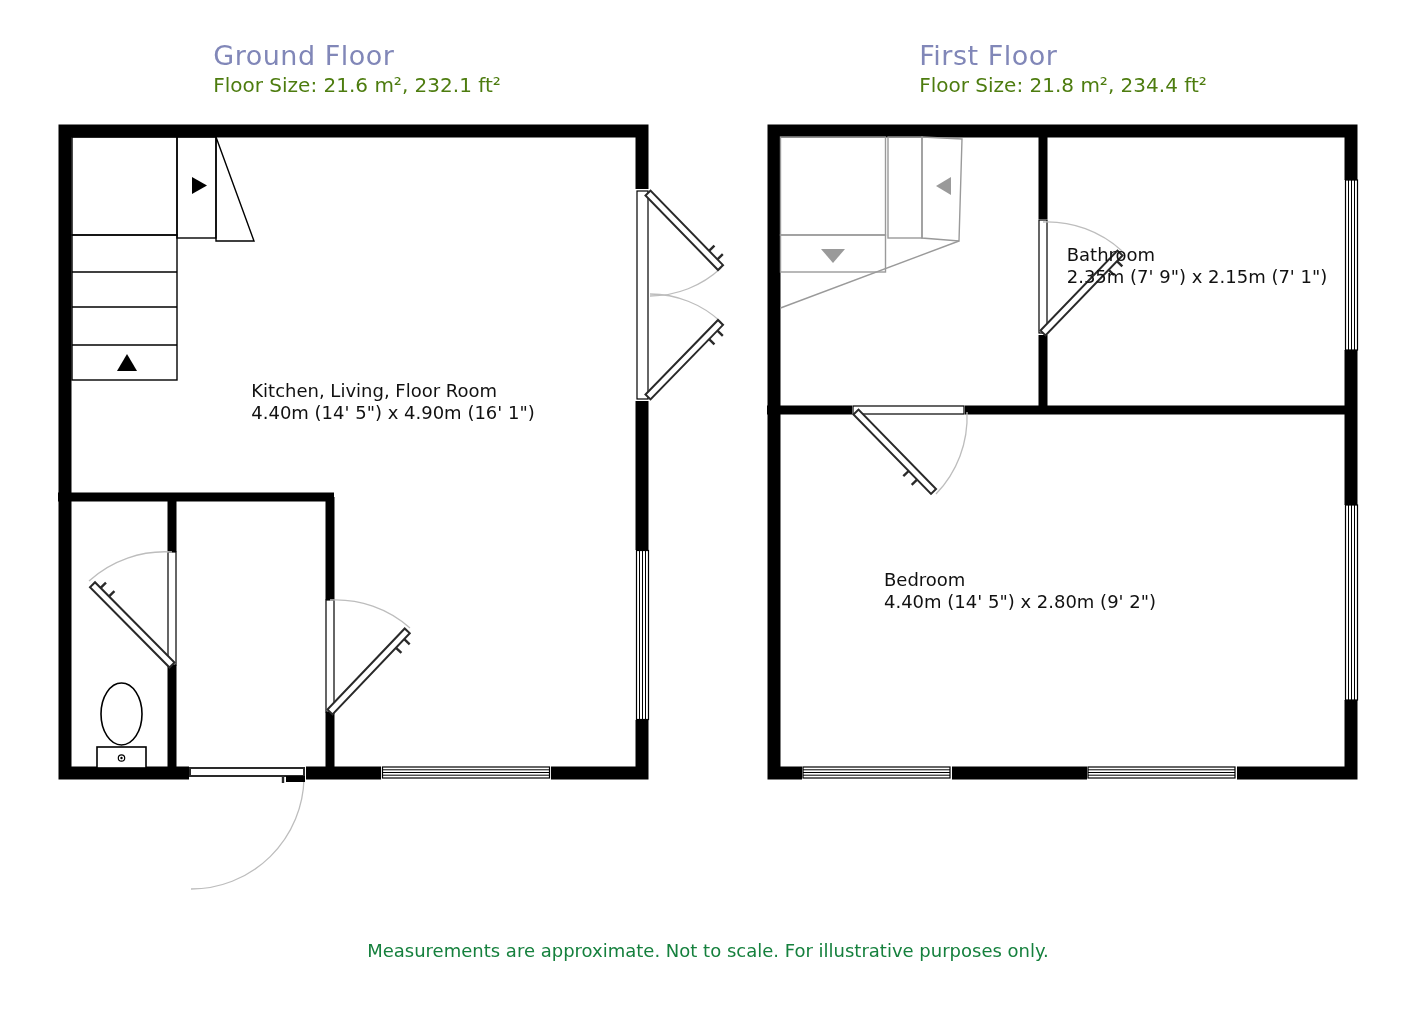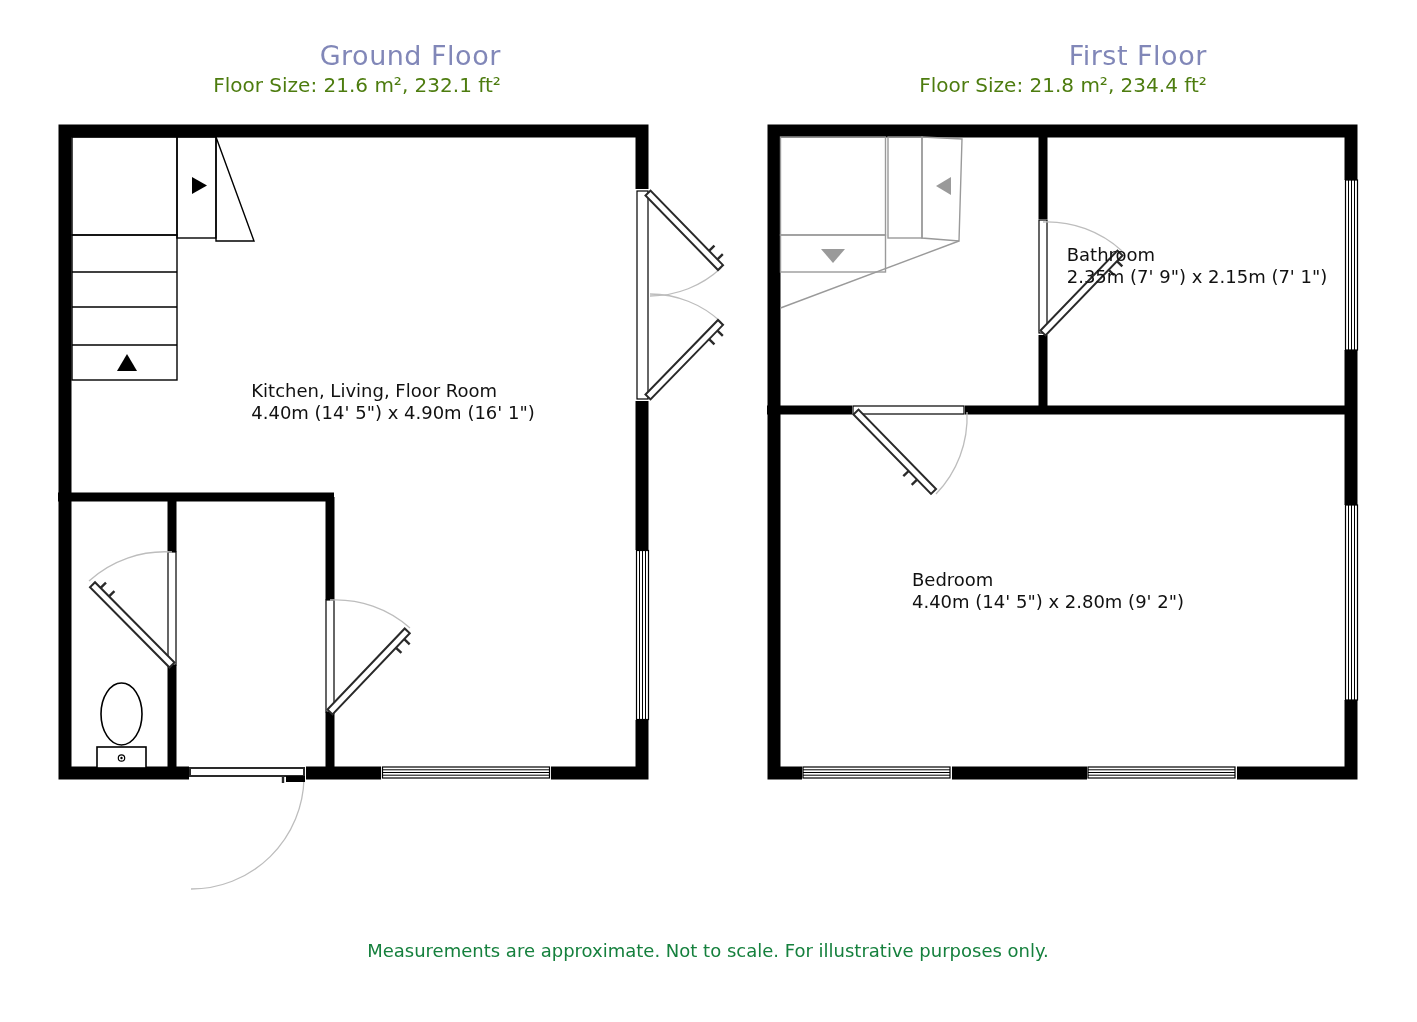--- a/index.html
+++ b/index.html
@@ -1,20 +1,20 @@
 <!DOCTYPE html>
 <html><head>
 <meta charset="utf-8">
 <style>
   html,body{margin:0;padding:0;background:#fff;}
   .canvas{
     position:relative;width:1417px;height:1022px;background:#fff;overflow:hidden;
     font-family:"DejaVu Sans",sans-serif;
   }
-  .floor-header{position:absolute;transform:translateX(-50%);text-align:right;white-space:nowrap;}
+  .floor-header{position:absolute;transform:translateX(-50%);text-align:left;white-space:nowrap;}
   .floor-header .title{font-size:27px;color:#8187b8;letter-spacing:.5px;}
   .floor-header .subtitle{font-size:20px;color:#4d7c0f;margin-top:2px;}
   .room-label{
     position:absolute;transform:translateX(-50%);text-align:left;white-space:nowrap;
     font-size:18px;line-height:22px;color:#111;
   }
   .disclaimer{
     position:absolute;transform:translateX(-50%);white-space:nowrap;
     font-size:18px;color:#15803d;
   }
@@ -213,19 +213,19 @@
   </div>
 
   <div class="room-label" style="left:393px;top:380px">
     <div>Kitchen, Living, Floor Room</div>
     <div>4.40m (14' 5") x 4.90m (16' 1")</div>
   </div>
   <div class="room-label" style="left:1197px;top:244px">
     <div>Bathroom</div>
     <div>2.35m (7' 9") x 2.15m (7' 1")</div>
   </div>
-  <div class="room-label" style="left:1048px;top:569px">
+  <div class="room-label" style="left:1020px;top:569px">
     <div>Bedroom</div>
     <div>4.40m (14' 5") x 2.80m (9' 2")</div>
   </div>
 
   <div class="disclaimer" style="left:708px;top:940px">Measurements are approximate. Not to scale. For illustrative purposes only.</div>
 </div>
 
 </body></html>

